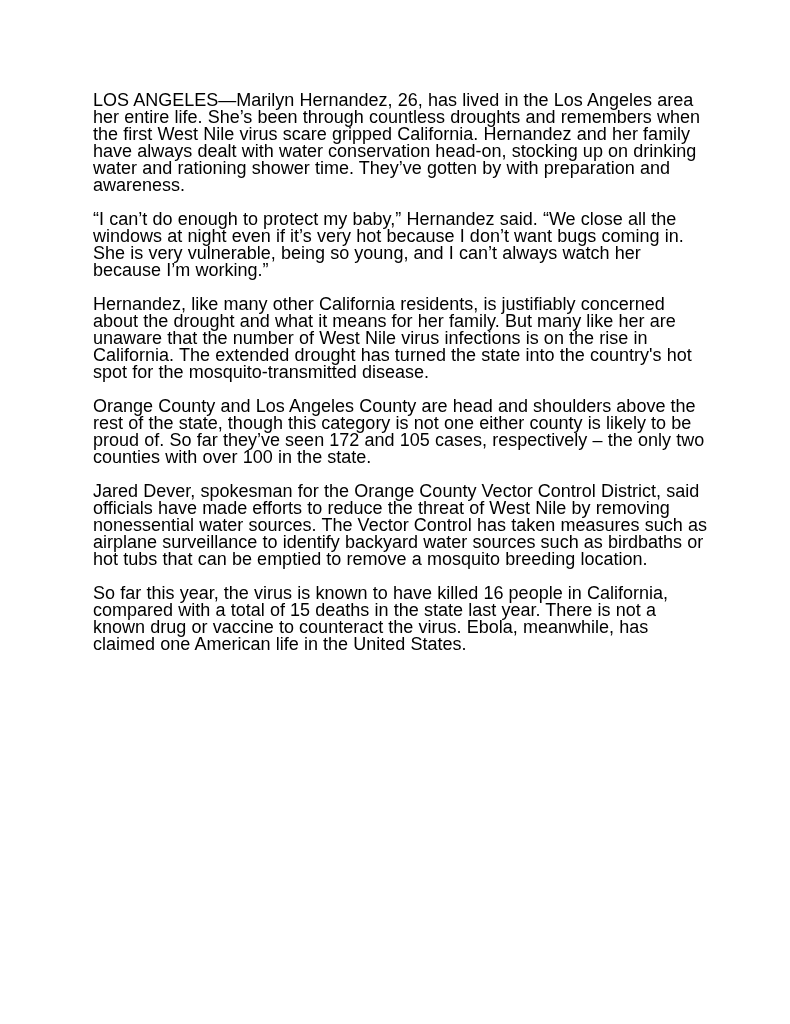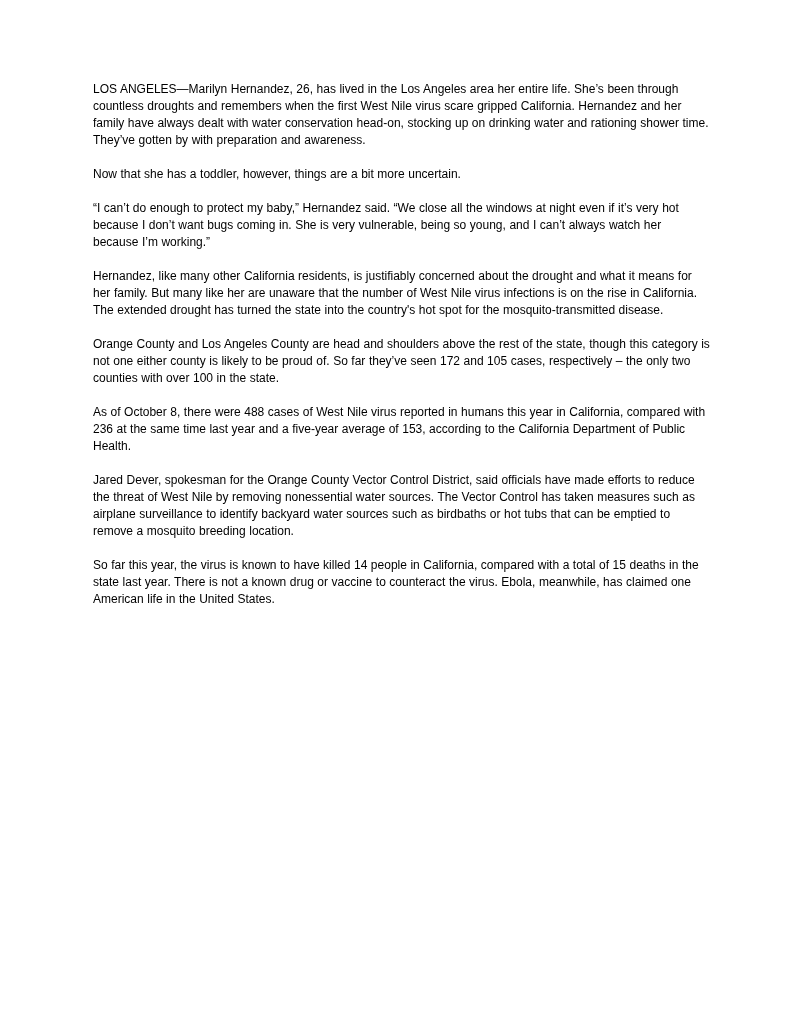--- a/index.html
+++ b/index.html
@@ -10,41 +10,39 @@
   .page {
     position: relative;
     width: 790px;
     height: 1024px;
     background: #ffffff;
     overflow: hidden;
   }
   .article {
     position: absolute;
     left: 93px;
-    top: 81px;
+    top: 92px;
     width: 617px;
     font-family: "Liberation Sans", "DejaVu Sans", sans-serif;
-    font-size: 12px;
+    font-size: 18px;
     line-height: 17px;
     color: #000000;
     -webkit-font-smoothing: antialiased;
   }
   .article p {
     margin: 0 0 17px 0;
     padding: 0;
     word-spacing: 0.2px;
   }
 </style>
 </head>
 <body>
 
 <div class="page">
   <article class="article">
     <p>LOS ANGELES—Marilyn Hernandez, 26, has lived in the Los Angeles area her entire life. She’s been through countless droughts and remembers when the first West Nile virus scare gripped California. Hernandez and her family have always dealt with water conservation head-on, stocking up on drinking water and rationing shower time. They’ve gotten by with preparation and awareness.</p>
-    <p>Now that she has a toddler, however, things are a bit more uncertain.</p>
     <p>“I can’t do enough to protect my baby,” Hernandez said. “We close all the windows at night even if it’s very hot because I don’t want bugs coming in. She is very vulnerable, being so young, and I can’t always watch her because I’m working.”</p>
     <p>Hernandez, like many other California residents, is justifiably concerned about the drought and what it means for her family. But many like her are unaware that the number of West Nile virus infections is on the rise in California. The extended drought has turned the state into the country's hot spot for the mosquito-transmitted disease.</p>
     <p>Orange County and Los Angeles County are head and shoulders above the rest of the state, though this category is not one either county is likely to be proud of. So far they’ve seen 172 and 105 cases, respectively – the only two counties with over 100 in the state.</p>
-    <p>As of October 8, there were 488 cases of West Nile virus reported in humans this year in California, compared with 236 at the same time last year and a five-year average of 153, according to the California Department of Public Health.</p>
     <p>Jared Dever, spokesman for the Orange County Vector Control District, said officials have made efforts to reduce the threat of West Nile by removing nonessential water sources. The Vector Control has taken measures such as airplane surveillance to identify backyard water sources such as birdbaths or hot tubs that can be emptied to remove a mosquito breeding location.</p>
-    <p>So far this year, the virus is known to have killed 14 people in California, compared with a total of 15 deaths in the state last year. There is not a known drug or vaccine to counteract the virus. Ebola, meanwhile, has claimed one American life in the United States.</p>
+    <p>So far this year, the virus is known to have killed 16 people in California, compared with a total of 15 deaths in the state last year. There is not a known drug or vaccine to counteract the virus. Ebola, meanwhile, has claimed one American life in the United States.</p>
   </article>
 </div>
 
 </body></html>

